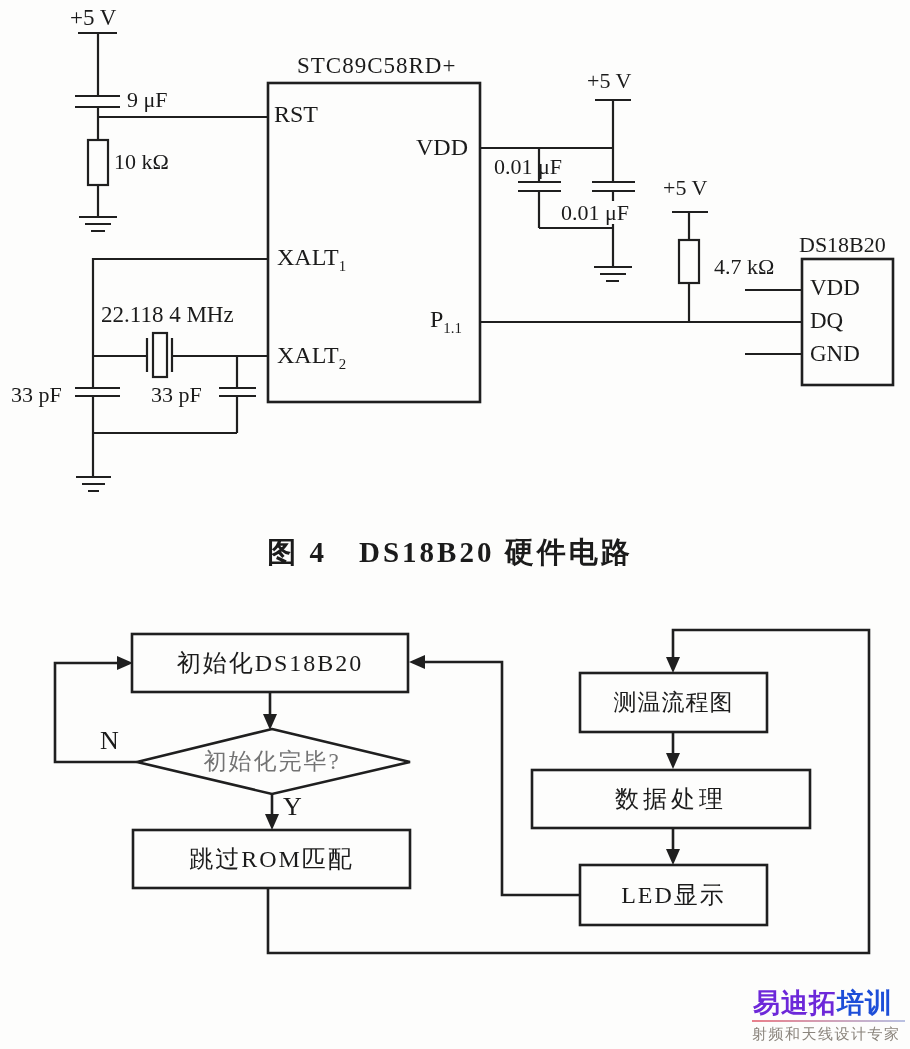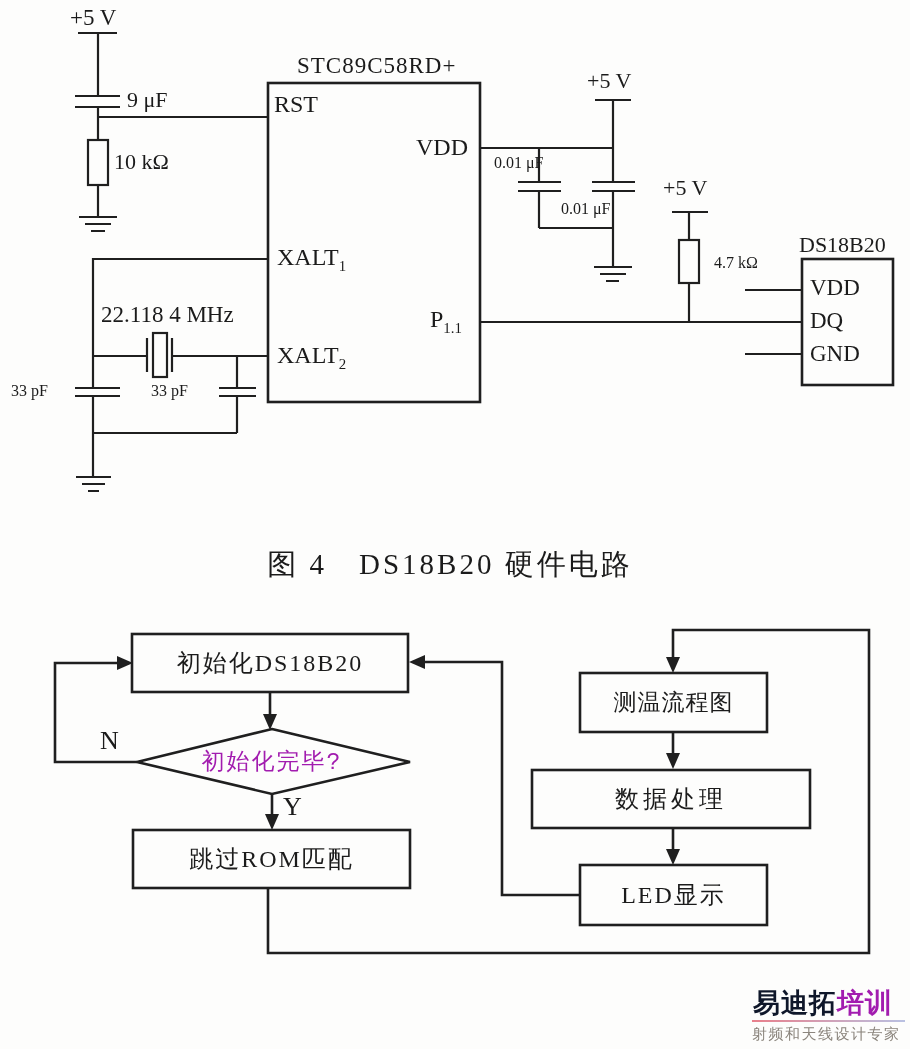--- a/index.html
+++ b/index.html
@@ -7,33 +7,33 @@
     position:relative;width:910px;height:1049px;margin:0 auto;
     background:#fdfdfc;overflow:hidden;
     font-family:"Liberation Serif","DejaVu Serif",serif;color:#1b1b1b;
   }
   svg.art{position:absolute;left:0;top:0;}
   .lbl{position:absolute;white-space:nowrap;line-height:1.05;}
   .node{
     position:absolute;display:flex;align-items:center;justify-content:center;
     text-align:center;white-space:nowrap;
   }
-  .fs21{font-size:16px}.fs22{font-size:22px}.fs23{font-size:23px}
+  .fs21{font-size:22px}.fs22{font-size:22px}.fs23{font-size:23px}
   .fs24{font-size:24px}.fs26{font-size:26px}
   .pin sub{font-size:0.62em;}
-  .caption{letter-spacing:3px;font-weight:400;margin-top:12px;}
+  .caption{letter-spacing:3px;font-weight:700;}
   .flowtext{letter-spacing:2px;}
-  .faded{color:#a21caf;font-family:Liberation Mono, monospace;}
+  .faded{color:#737373;}
   .wm-brand{
     position:absolute;left:753px;top:989px;width:156px;
     font-family:"Liberation Sans","DejaVu Sans",sans-serif;
     font-weight:800;font-size:27px;letter-spacing:1px;line-height:1.1;white-space:nowrap;
   }
-  .wm-primary{color:#0f172a;}
-  .wm-secondary{color:#a21caf;}
+  .wm-primary{color:#6d28d9;}
+  .wm-secondary{color:#1d4ed8;}
   .wm-rule{
     position:absolute;left:752px;top:1020px;width:153px;height:2px;
     background:linear-gradient(to right,#e8808c,#b9c1e2);
   }
   .wm-tagline{
     position:absolute;left:752px;top:1025px;
     font-family:Liberation Sans, sans-serif;
     font-size:15px;letter-spacing:1.5px;color:#8b857d;white-space:nowrap;
   }
 </style>
@@ -141,21 +141,21 @@
       <polygon points="673,865 666,849 680,849"></polygon>
       <polygon points="409,662 425,655 425,669"></polygon>
     </g>
   </svg>
 
   <div class="lbl fs23" style="left:70px;top:6px">+5 V</div>
   <div class="lbl fs22" style="left:127px;top:88px">9 μF</div>
   <div class="lbl fs22" style="left:114px;top:150px">10 kΩ</div>
 
   <div class="lbl fs23" style="left:297px;top:54px;letter-spacing:1px">STC89C58RD+</div>
-  <div class="lbl fs24" style="left:274px;top:92px">RST</div>
+  <div class="lbl fs24" style="left:274px;top:102px">RST</div>
   <div class="lbl fs24 pin" style="left:277px;top:245px"><span>XALT</span><sub>1</sub></div>
   <div class="lbl fs24 pin" style="left:277px;top:343px"><span>XALT</span><sub>2</sub></div>
   <div class="lbl fs24" style="left:416px;top:135px">VDD</div>
   <div class="lbl fs24 pin" style="left:430px;top:307px"><span>P</span><sub>1.1</sub></div>
 
   <div class="lbl fs23" style="left:101px;top:303px">22.118 4 MHz</div>
   <div class="lbl fs21" style="left:11px;top:383px">33 pF</div>
   <div class="lbl fs21" style="left:151px;top:383px">33 pF</div>
 
   <div class="lbl fs22" style="left:587px;top:69px">+5 V</div>

